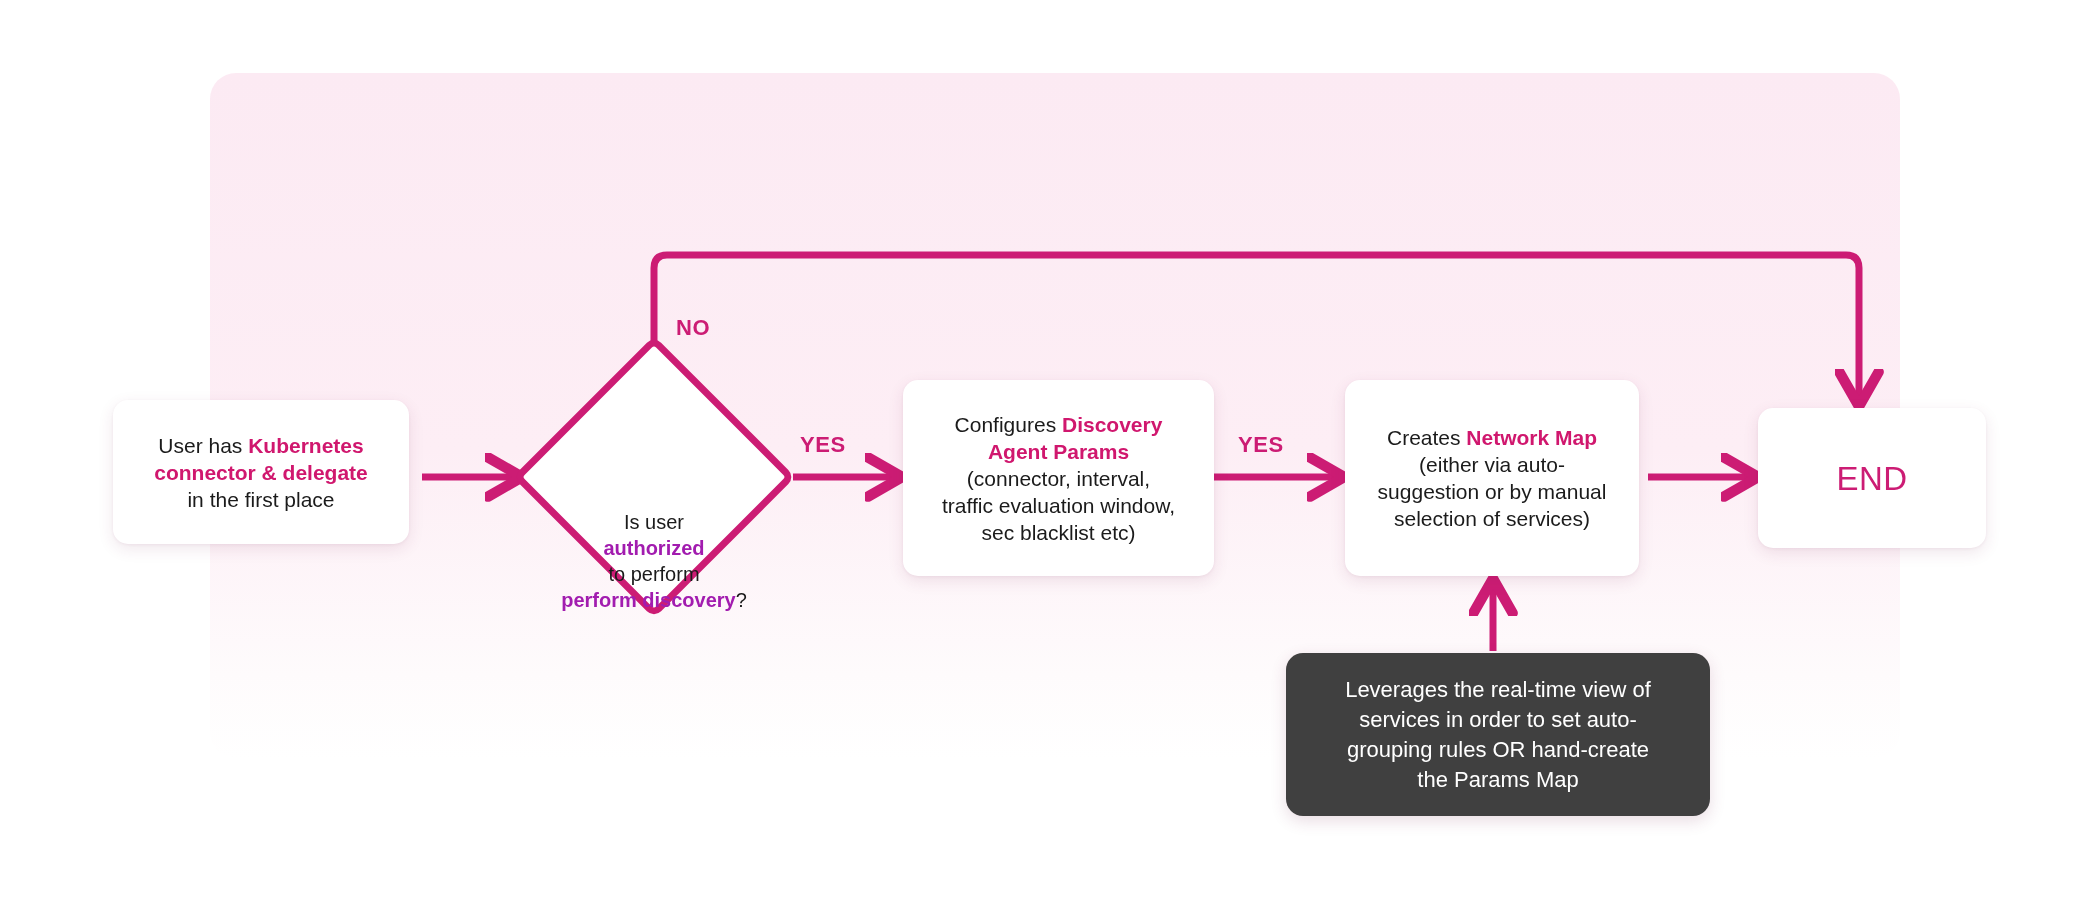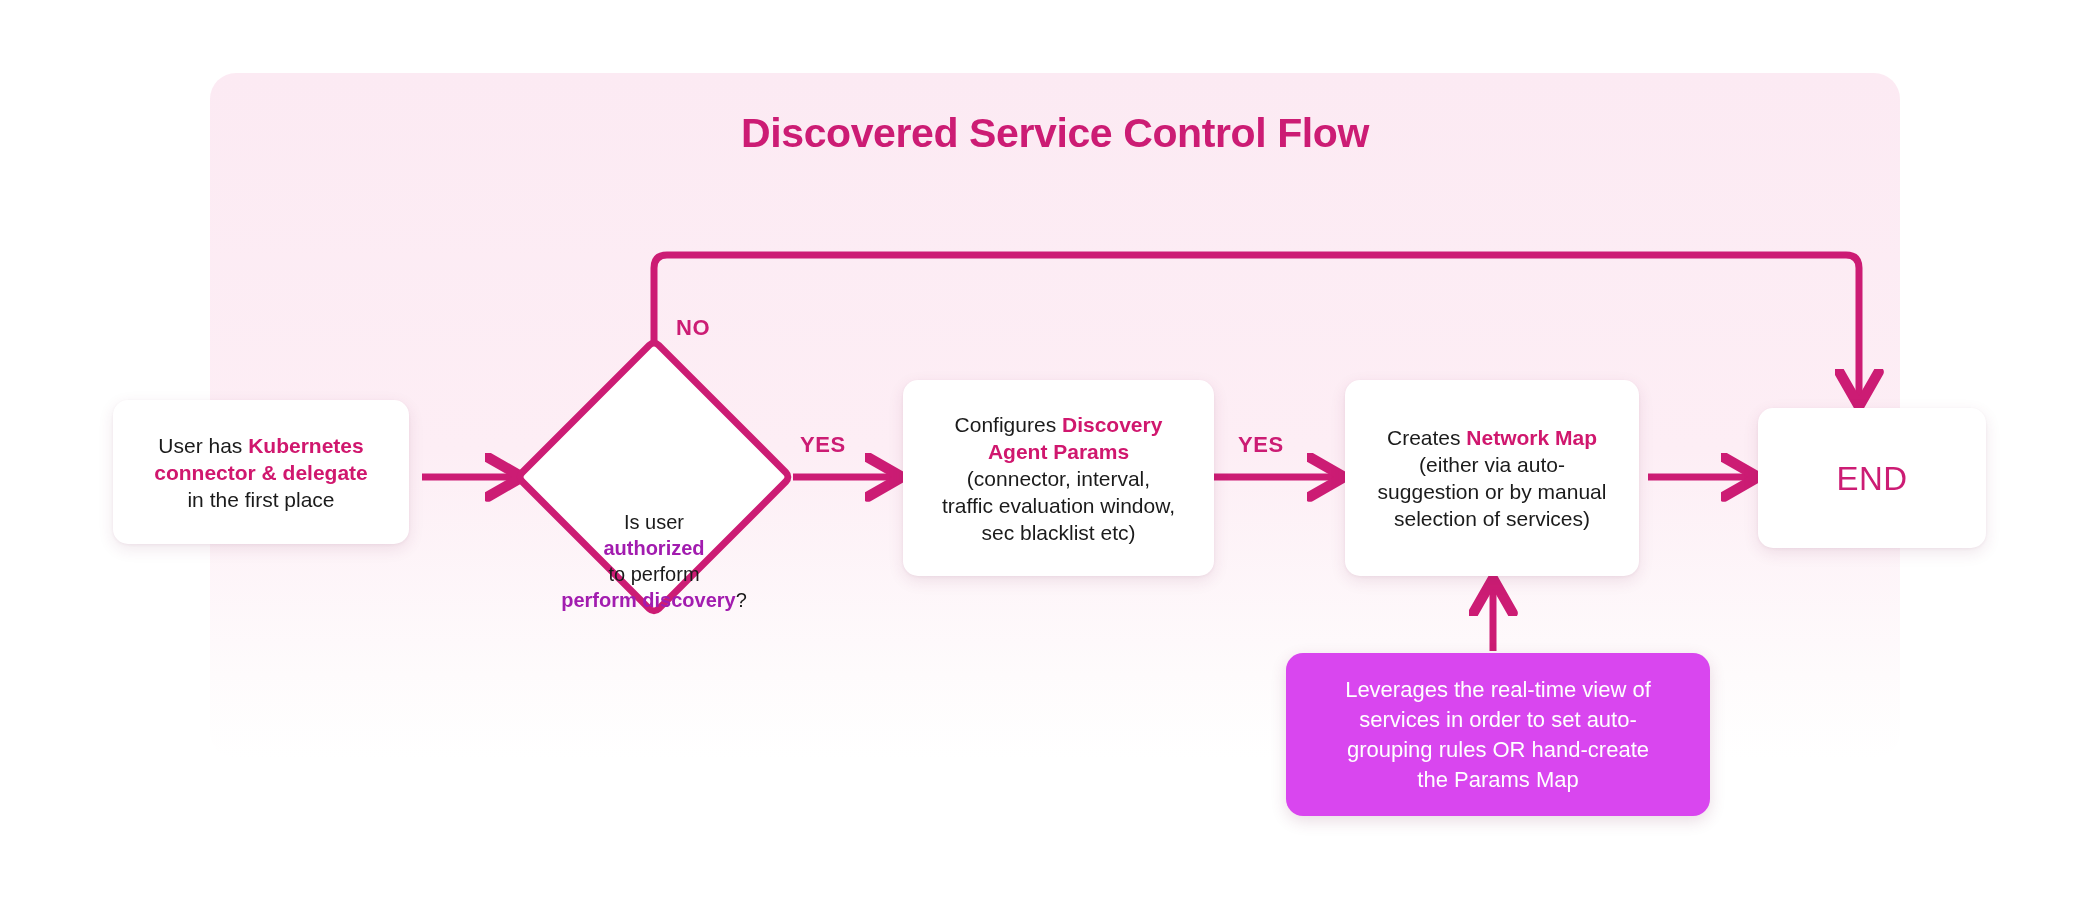--- a/index.html
+++ b/index.html
@@ -124,21 +124,21 @@
   }
   #node-decision .hl { color: #a21caf; font-weight: bold; }
 
   
   #node-note {
     position: absolute;
     left: 1286px;
     top: 653px;
     width: 424px;
     height: 163px;
-    background: #d946ef;
+    background: #404040;
     border-radius: 17px;
     box-shadow: 0 5px 16px rgba(120,40,80,0.16);
     display: flex;
     align-items: center;
     justify-content: center;
     text-align: center;
     color: #ffffff;
     font-size: 22px;
     line-height: 30px;
     box-sizing: border-box;
@@ -157,21 +157,20 @@
   #label-yes1 { left: 800px;  top: 432px; }
   #label-yes2 { left: 1238px; top: 432px; }
 </style>
 </head>
 <body>
 
 <div id="stage">
 
   <div id="panel"></div>
 
-  <div id="title">Discovered Service Control Flow</div>
 
   <svg id="edges" viewBox="0 0 2096 903" xmlns="http://www.w3.org/2000/svg">
     <defs>
       <marker id="arrowhead" markerWidth="7" markerHeight="7" refX="4.4" refY="3.5" orient="auto" markerUnits="strokeWidth">
         <path d="M0.4,0.7 L5.3,3.5 L0.4,6.3" fill="none" stroke="#cc1c74" stroke-width="1.5" stroke-linecap="round" stroke-linejoin="round"></path>
       </marker>
     </defs>
 
     <line x1="422" y1="477" x2="516" y2="477" stroke="#cc1c74" stroke-width="7" stroke-linecap="butt" marker-end="url(#arrowhead)"></line>
 

